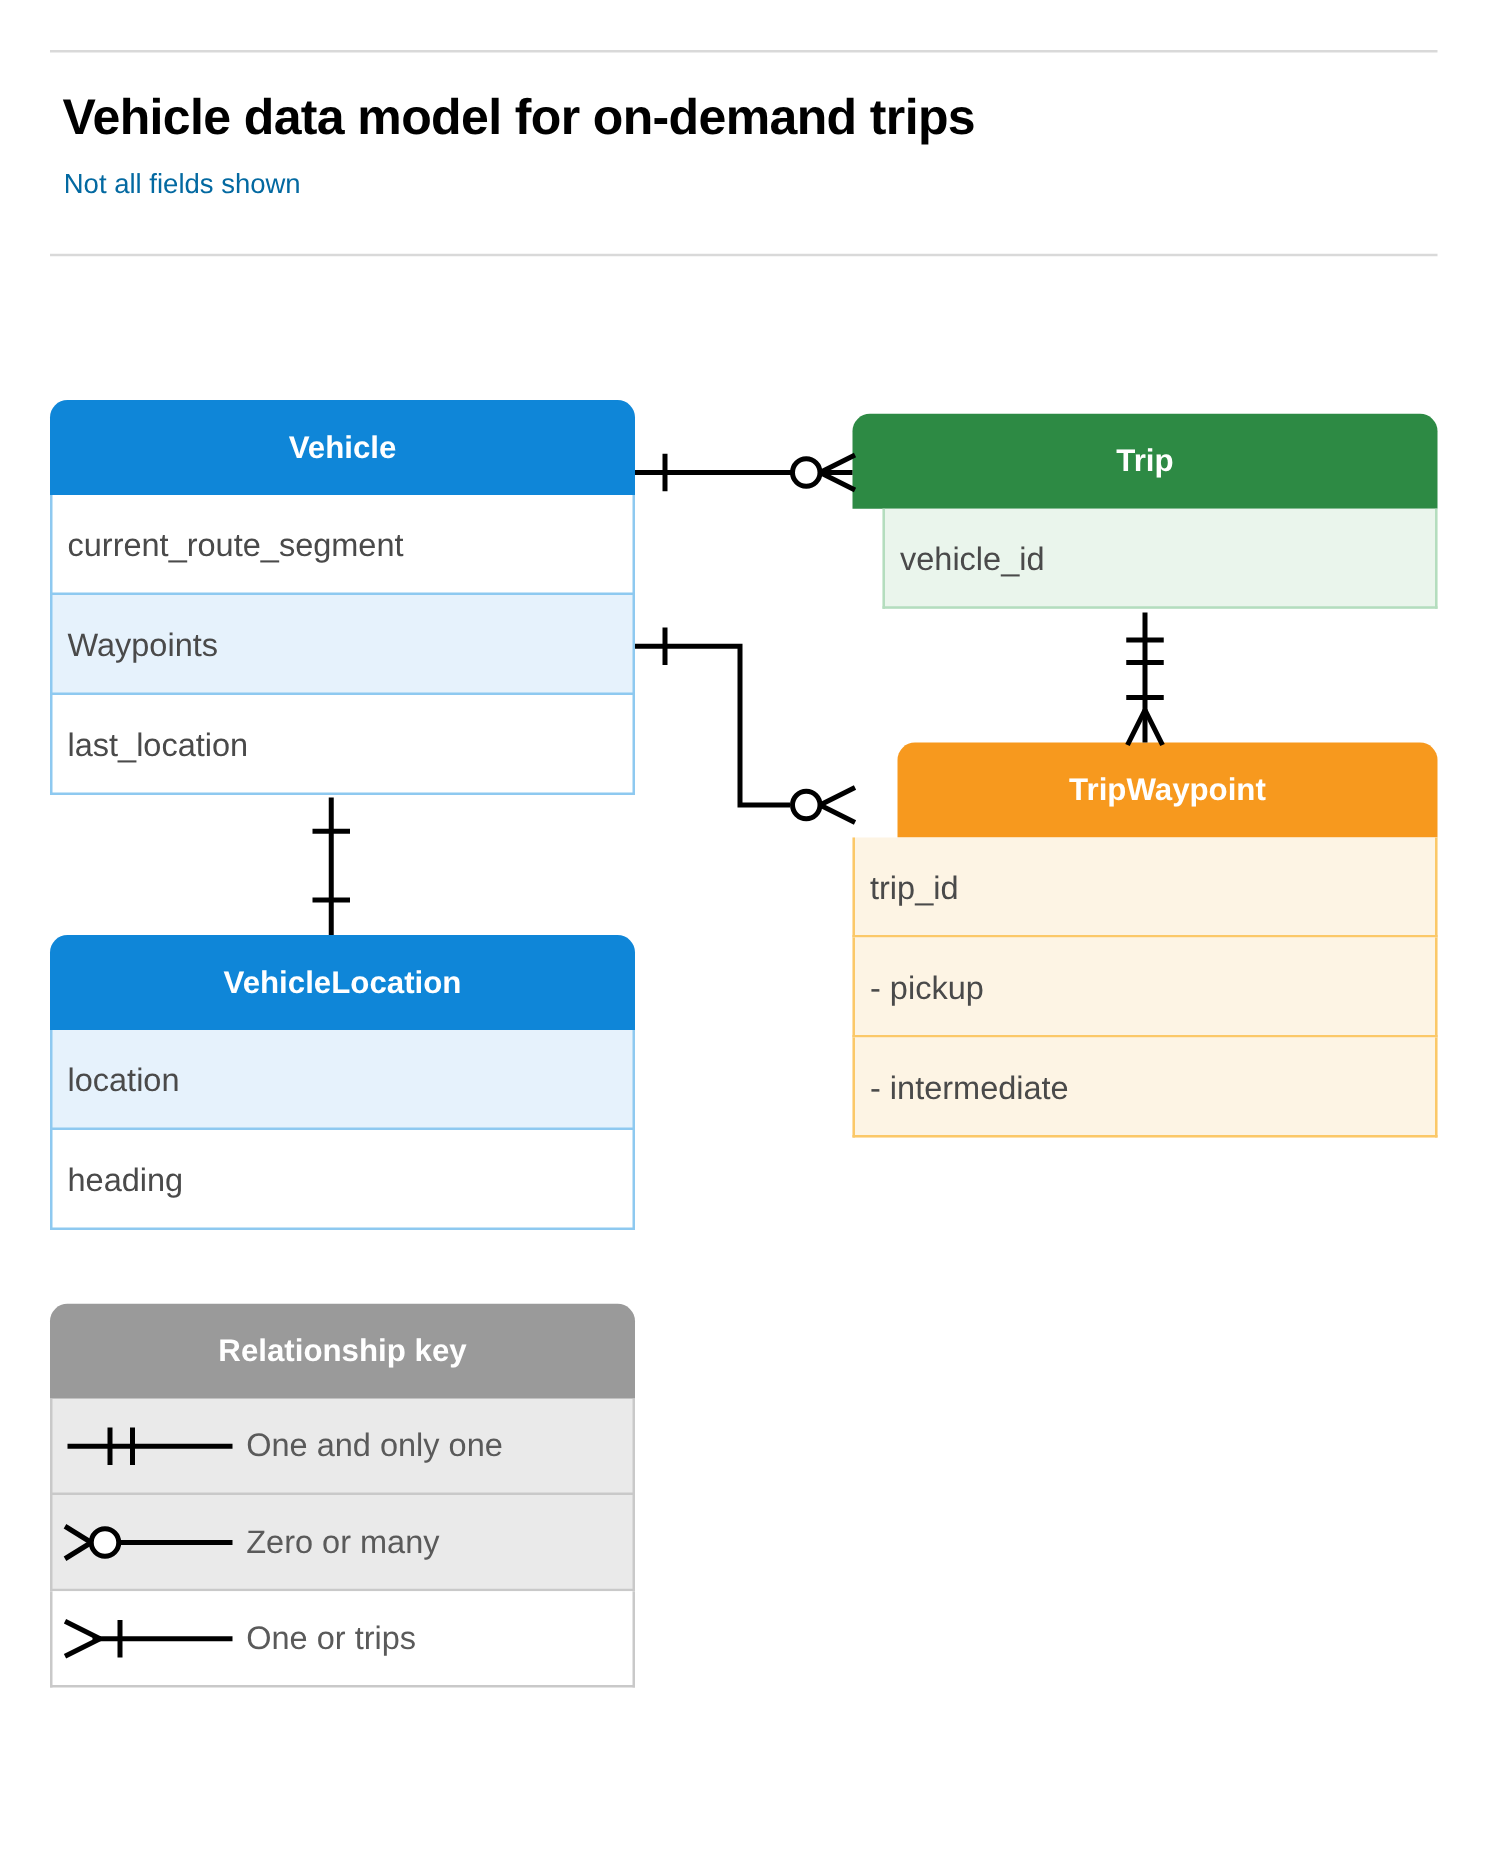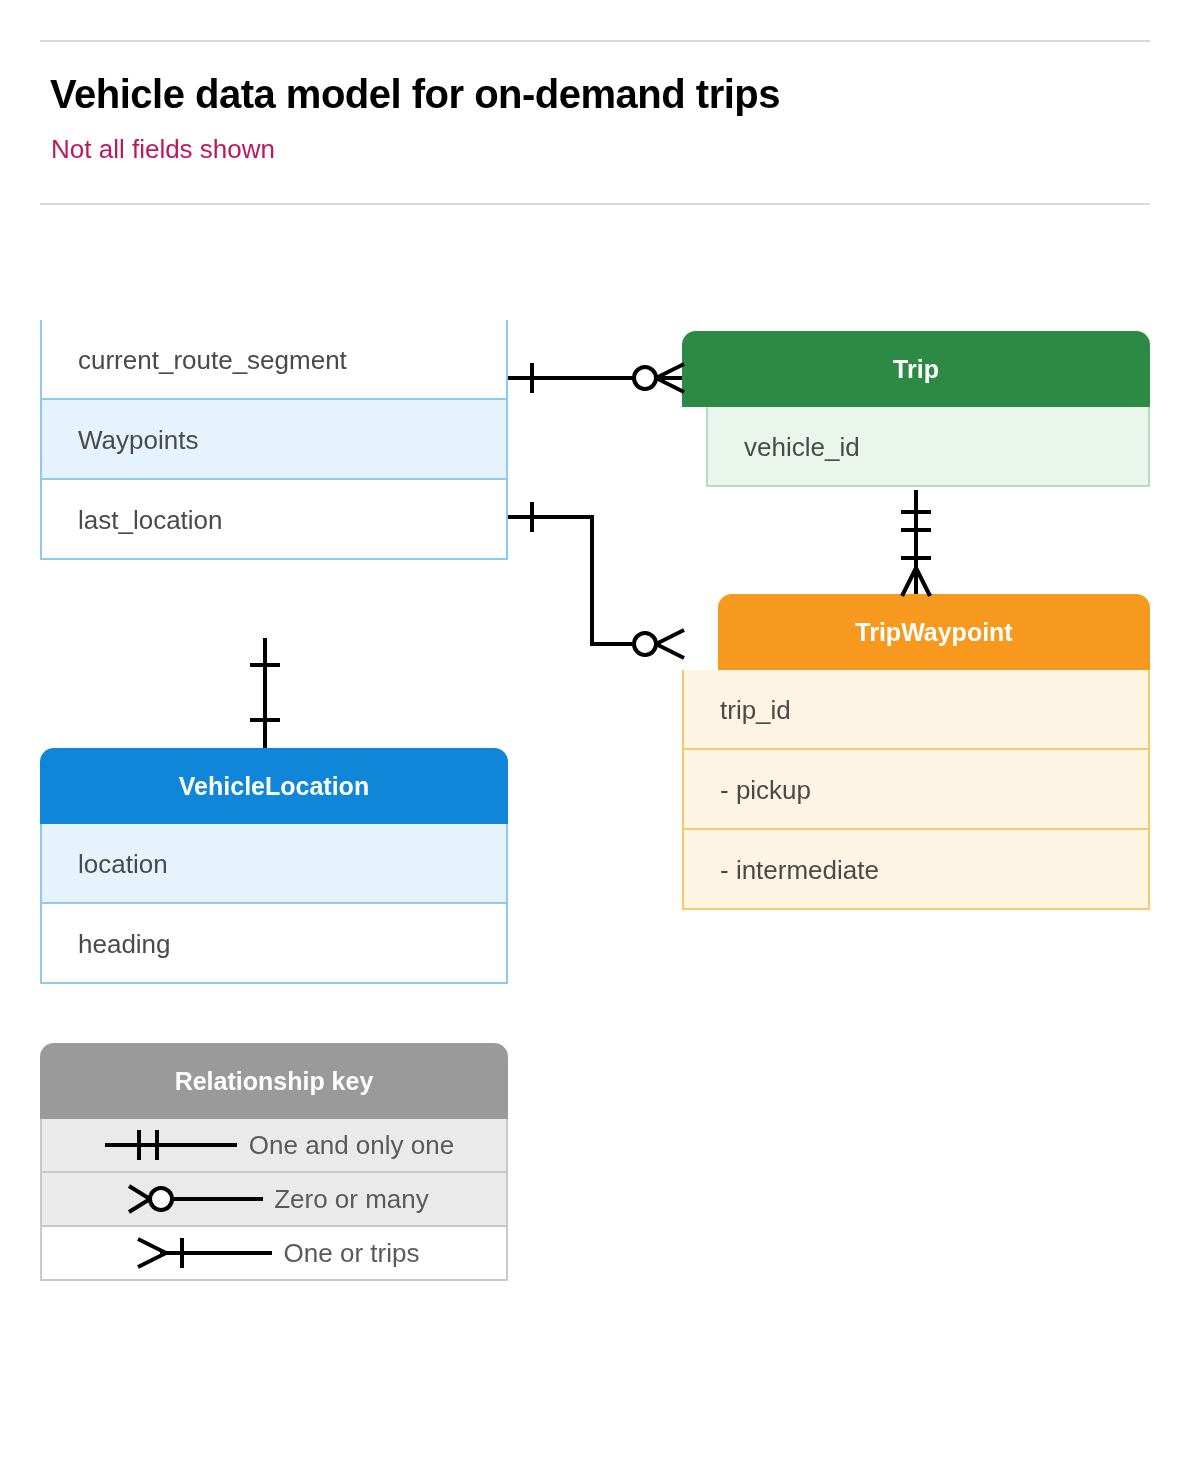--- a/index.html
+++ b/index.html
@@ -34,23 +34,23 @@
     font-size: 40px;
     font-weight: 700;
     color: #000000;
     letter-spacing: -0.5px;
     white-space: nowrap;
   }
   #page-subtitle {
     position: absolute;
     left: 51px;
     top: 134px;
-    font-size: 26px;
+    font-size: 22px;
     font-weight: 400;
-    color: #be185d;
+    color: #0369a1;
     white-space: nowrap;
   }
 
   
   .entity {
     position: absolute;
   }
   .entity-header {
     height: 76px;
     line-height: 76px;
@@ -58,21 +58,21 @@
     color: #ffffff;
     font-size: 25px;
     font-weight: 700;
     border-radius: 14px 14px 0 0;
     white-space: nowrap;
     overflow: hidden;
   }
   .entity-row {
     height: 80px;
     line-height: 80px;
-    padding-left: 36px;
+    padding-left: 12px;
     font-size: 26px;
     color: #4a4a4a;
     border-left: 2px solid;
     border-right: 2px solid;
     border-bottom: 2px solid;
     white-space: nowrap;
     overflow: hidden;
   }
 
   
@@ -90,28 +90,27 @@
   .t-orange .entity-header { background: #f7991e; margin-left: 36px; }
   .t-orange .entity-row { border-color: #fbc868; }
   .t-orange .entity-row.odd  { background: #fdf4e4; }
   .t-orange .entity-row.even { background: #ffffff; }
 
   
   .t-gray .entity-header { background: #9a9a9a; }
 
   
   .legend-row {
-    height: 54px;
+    height: 77px;
     border-left: 2px solid #c9c9c9;
     border-right: 2px solid #c9c9c9;
     border-bottom: 2px solid #c9c9c9;
     display: flex;
     align-items: center;
     overflow: hidden;
-    justify-content: center;
   }
   .legend-row.odd  { background: #eaeaea; }
   .legend-row.even { background: #ffffff; }
   .legend-sym {
     width: 155px;
     flex: 0 0 155px;
     display: flex;
     align-items: center;
     justify-content: center;
   }
@@ -135,20 +134,21 @@
 
 <div id="page">
 
   <div class="divider" id="divider-top"></div>
   <div class="divider" id="divider-bottom"></div>
 
   <div id="page-title">Vehicle data model for on-demand trips</div>
   <div id="page-subtitle">Not all fields shown</div>
 
   <div class="entity t-blue" style="left:40px; top:320px; width:468px;">
+    <div class="entity-header">Vehicle</div>
     <div class="entity-row odd">current_route_segment</div>
     <div class="entity-row even">Waypoints</div>
     <div class="entity-row odd">last_location</div>
   </div>
 
   <div class="entity t-green" style="left:682px; top:331px; width:468px;">
     <div class="entity-header">Trip</div>
     <div class="entity-row odd">vehicle_id</div>
   </div>
 

